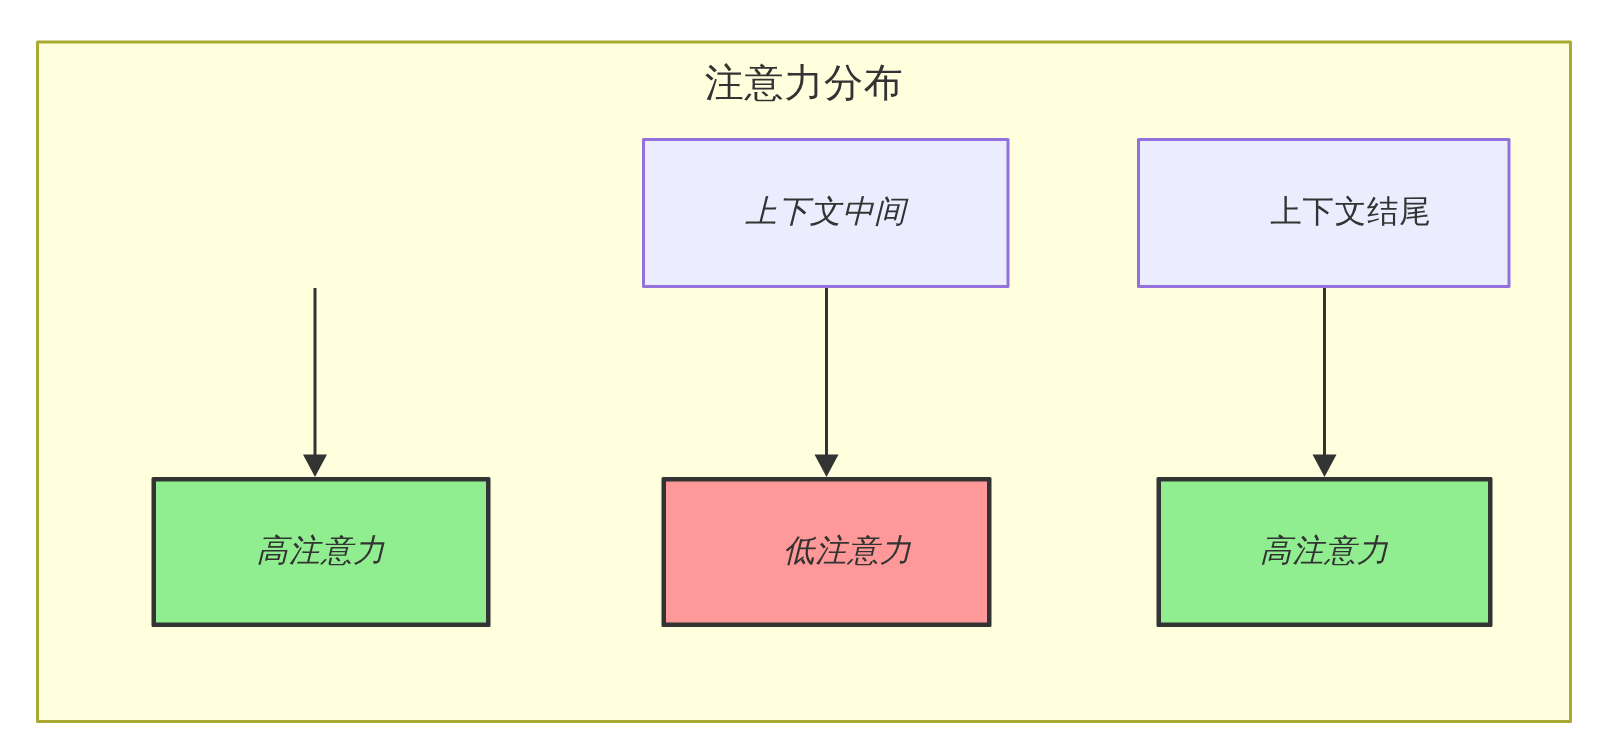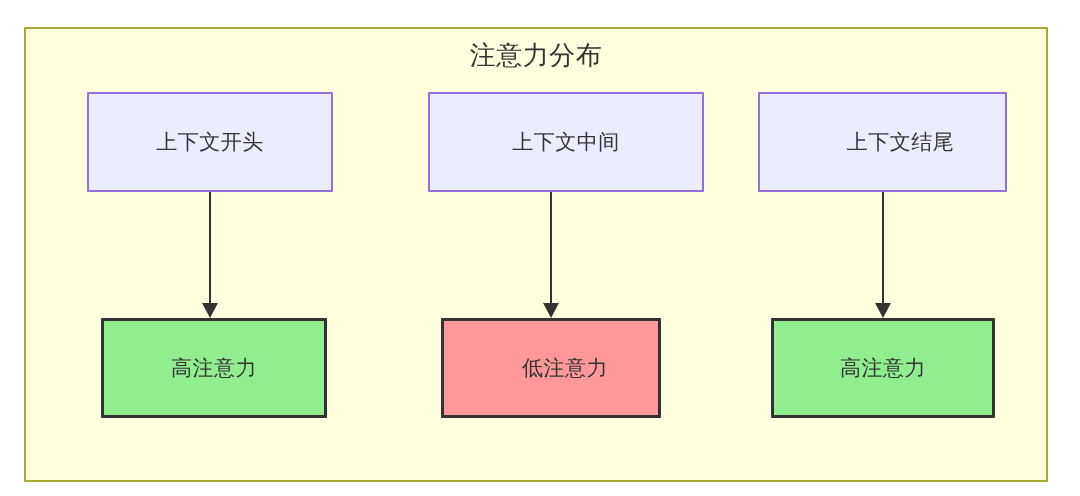--- a/index.html
+++ b/index.html
@@ -71,27 +71,28 @@
   .node-context {
     background: #ececff;
     border: 2px solid #9370db;
     border-radius: 1px;
   }
 
   
   .node-attn {
     border: 3px solid #333333;
     border-radius: 1px;
+    font-style: italic;
   }
   .node-attn.high { background: #90ee90; }
   .node-attn.low  { background: #f99; padding-left: 28px; }
 
   
   #node-ctx-start  { left: 87px;  top: 92px;  width: 246px; height: 100px; }
-  #node-ctx-middle { left: 428px; top: 92px;  width: 276px; height: 100px; }
+  #node-ctx-middle { left: 428px; top: 92px;  width: 245px; height: 100px; font-style: italic; }
   #node-ctx-end    { left: 758px; top: 92px;  width: 249px; height: 100px; padding-left: 36px; }
 
   
   #node-attn-high-1 { left: 101px; top: 318px; width: 226px; height: 100px; }
   #node-attn-low    { left: 441px; top: 318px; width: 220px; height: 100px; }
   #node-attn-high-2 { left: 771px; top: 318px; width: 224px; height: 100px; }
 
   
   .edge-svg {
     position: absolute;
@@ -129,23 +130,20 @@
     <g>
       <path class="edge-line" d="M 551 192 L 551 306"></path>
       <polygon class="edge-head" points="551,318 543,303 559,303"></polygon>
     </g>
     <g>
       <path class="edge-line" d="M 883 192 L 883 306"></path>
       <polygon class="edge-head" points="883,318 875,303 891,303"></polygon>
     </g>
   </svg>
 
-  <div class="node node-context" id="node-ctx-start">
-    <span class="node-label">上下文开头</span>
-  </div>
 
   <div class="node node-context" id="node-ctx-middle">
     <span class="node-label">上下文中间</span>
   </div>
 
   <div class="node node-context" id="node-ctx-end">
     <span class="node-label">上下文结尾</span>
   </div>
 
   <div class="node node-attn high" id="node-attn-high-1">

